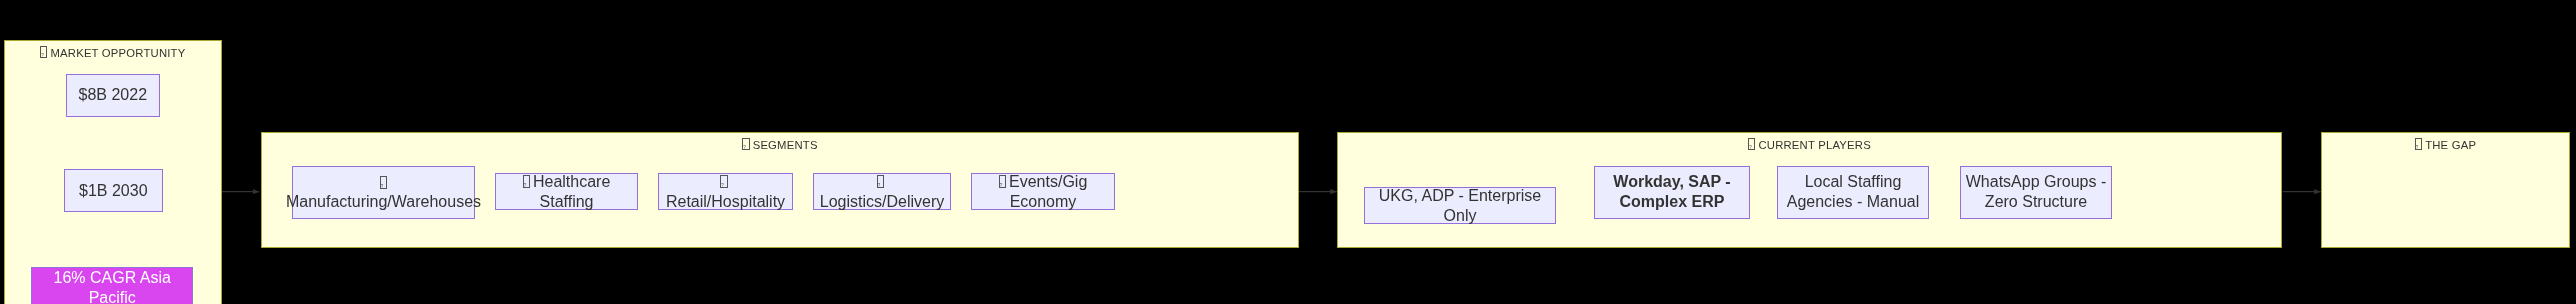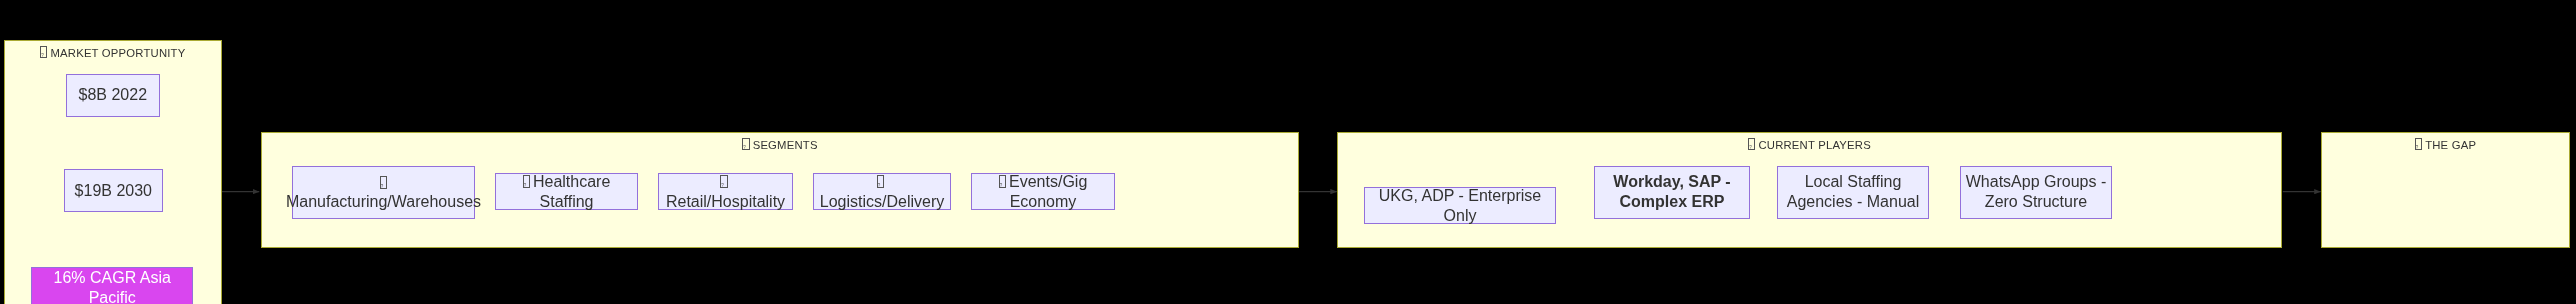--- a/index.html
+++ b/index.html
@@ -125,21 +125,21 @@
   </svg>
 
   <div class="panel" style="left:3.8px; top:2.3px; width:218px; height:300px;">
     <div class="panel-title">
       <span class="tofu"></span><span>MARKET OPPORTUNITY</span>
     </div>
     <div class="node" style="left:61px; top:32.5px; width:94px; height:43px;">
       <span class="label">$8B 2022</span>
     </div>
     <div class="node" style="left:59px; top:128px; width:99px; height:43px;">
-      <span class="label">$19B 2030</span>
+      <span class="label">$1B 2030</span>
     </div>
     <div class="node green" style="left:26.4px; top:226px; width:162px; height:41px;">
       <span class="label">16% CAGR Asia Pacific</span>
     </div>
   </div>
 
   <div class="panel" style="left:261px; top:94px; width:1038px; height:116px;">
     <div class="panel-title">
       <span class="tofu"></span><span>SEGMENTS</span>
     </div>

